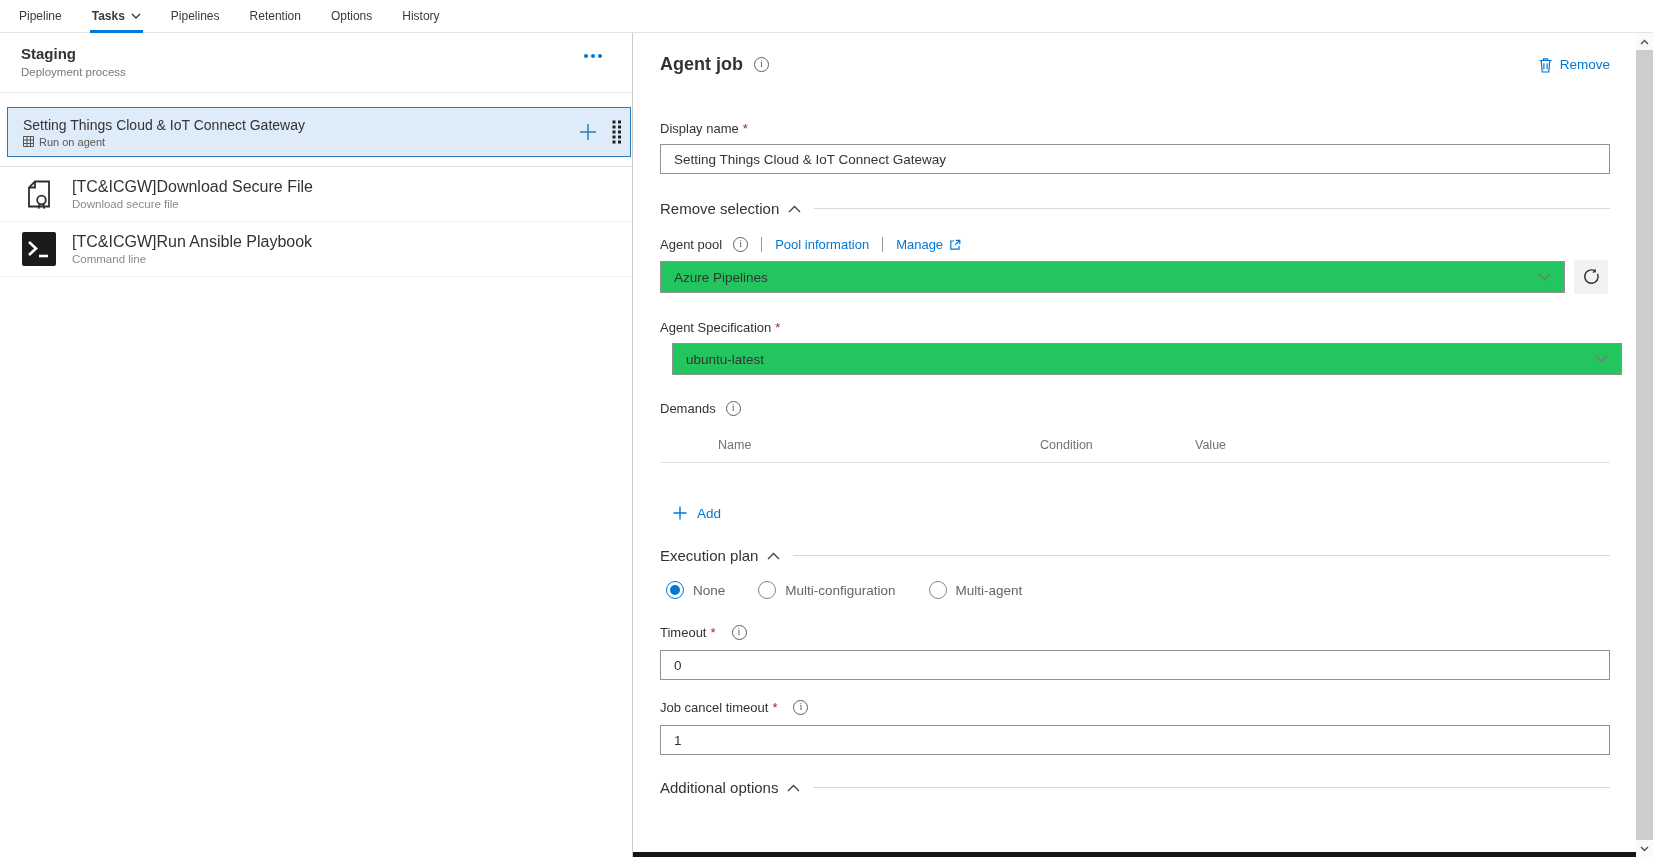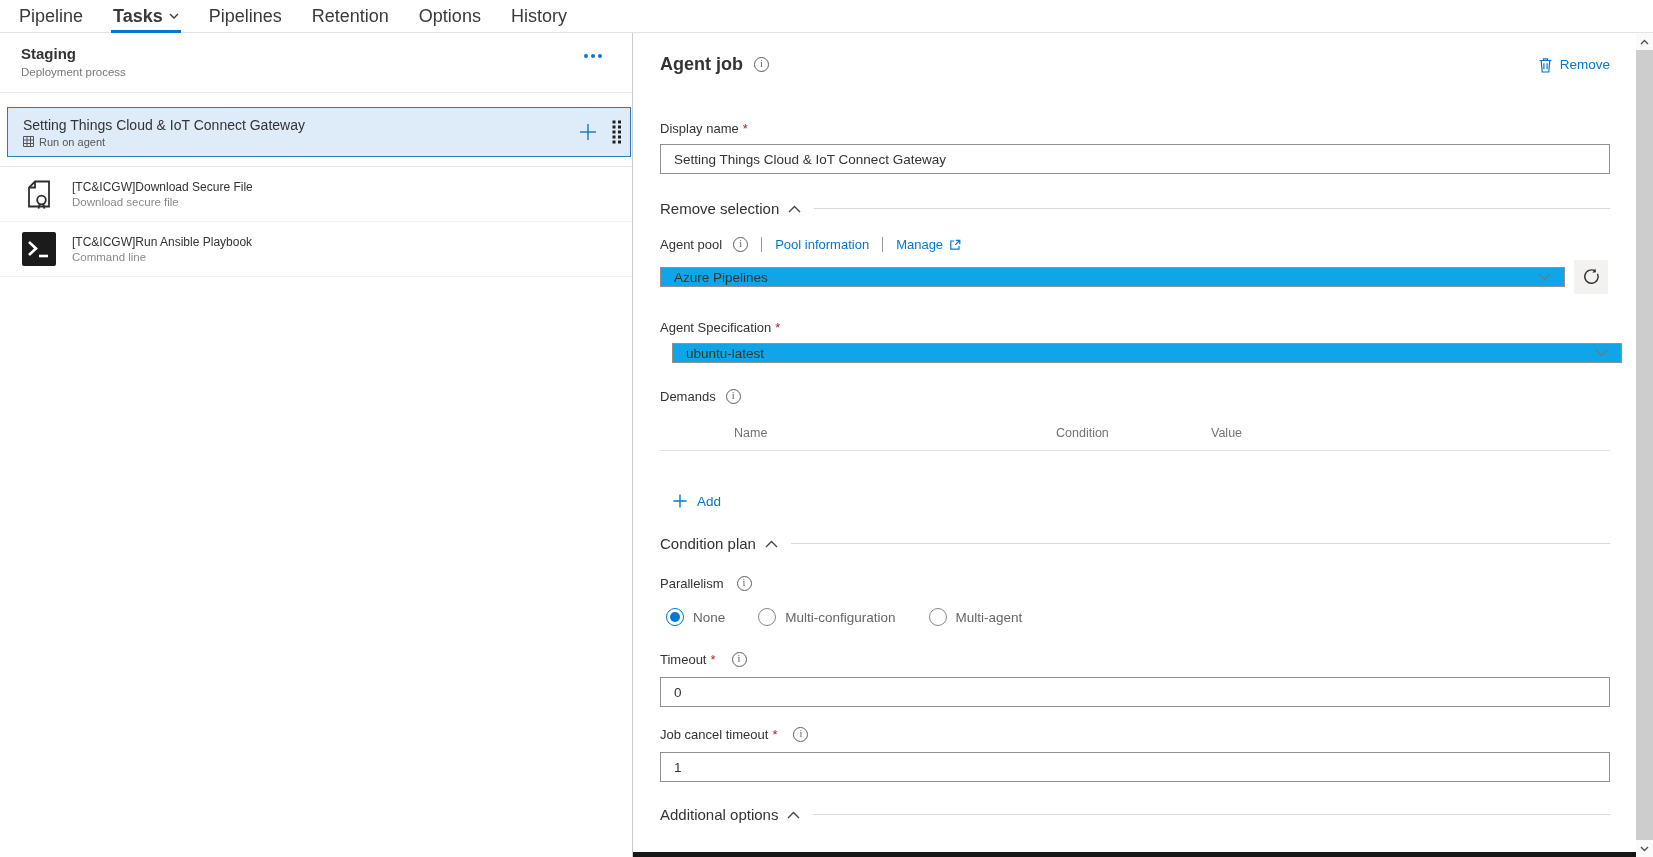--- a/index.html
+++ b/index.html
@@ -9,21 +9,21 @@
     font-family:"Liberation Sans", sans-serif; color:#333; position:relative;
   }
   .app { width:1653px; height:857px; position:relative; }
 
   
   .topnav {
     height:33px; display:flex; align-items:center; padding-left:17px; gap:26px;
     border-bottom:1px solid #e3e3e3; background:#fff; position:relative; z-index:2;
   }
   .nav-item {
-    font-size:18px; color:#3b3a39; height:100%; display:flex; align-items:center;
+    font-size:12px; color:#3b3a39; height:100%; display:flex; align-items:center;
     gap:6px; cursor:pointer; position:relative; padding:0 2px; white-space:nowrap;
   }
   .nav-item.active { font-weight:bold; }
   .nav-item.active::after {
     content:""; position:absolute; left:0; right:0; bottom:-1px; height:3px; background:#0078d4;
   }
 
   
   .main { display:flex; height:824px; }
   .left-panel { width:633px; flex:none; border-right:1px solid #ccc; background:#fff; }
@@ -48,21 +48,21 @@
   .job-title { font-size:14px; color:#333; }
   .job-sub { font-size:11px; color:#555; display:flex; align-items:center; gap:5px; margin-top:3px; }
   .job-actions { display:flex; align-items:center; gap:13px; }
 
   .task-list { margin-top:9px; border-top:1px solid #e4e4e4; }
   .task-item {
     display:flex; align-items:center; gap:16px; padding:10px 0 10px 22px;
     border-bottom:1px solid #f1f1f1; cursor:pointer;
   }
   .task-icon { width:34px; height:34px; flex:none; display:flex; }
-  .task-title { font-size:12px; color:#333; }
+  .task-title { font-size:16px; color:#333; }
   .task-sub { font-size:11.5px; color:#8a8a8a; margin-top:2px; }
 
   
   .panel-header { margin-top:21px; display:flex; justify-content:space-between; align-items:center; width:950px; }
   .panel-title-wrap { display:flex; align-items:center; gap:11px; }
   h1 { margin:0; font-size:18px; font-weight:600; color:#333; }
   .remove-link { display:flex; align-items:flex-start; gap:7px; color:#0078d4; font-size:13.5px; cursor:pointer; }
 
   .info-icon {
     width:15px; height:15px; border:1px solid #5f5f5f; border-radius:50%;
@@ -86,38 +86,38 @@
   .section-header svg { margin-left:9px; flex:none; }
   .section-rule { flex:1; height:1px; background:#d9d9d9; margin-left:13px; }
 
   .pool-row { margin-top:20px; display:flex; align-items:center; gap:11px; font-size:13px; color:#333; }
   .pipe { width:1px; height:15px; background:#999; margin:0 2px; }
   .link { color:#0078d4; font-size:13px; cursor:pointer; }
   .manage { display:flex; align-items:center; gap:6px; cursor:pointer; }
 
   .pool-line { margin-top:8px; display:flex; align-items:center; gap:9px; }
   .select {
-    height:20px; border:1px solid #919191; background:#0ea5e9; cursor:pointer;
+    height:32px; border:1px solid #919191; background:#22c55e; cursor:pointer;
     display:flex; align-items:center; justify-content:space-between;
     padding:0 13px; font-size:13.5px; color:#333;
   }
   .select.pool { width:905px; }
   .select.full { width:950px; margin-top:8px;margin-left:12px; }
   .refresh-btn {
     width:34px; height:34px; background:#f3f2f1; border:none; cursor:pointer;
     display:flex; align-items:center; justify-content:center; flex:none;
   }
   .mt-spec { margin-top:26px; }
 
   .demands-row { margin-top:26px; display:flex; align-items:center; gap:10px; font-size:13px; }
   .thead {
     width:950px; margin-top:22px; display:flex; font-size:12.5px; color:#737373;
     padding-bottom:10px; border-bottom:1px solid #e1e1e1;
   }
-  .th-name { margin-left:74px; width:322px; }
+  .th-name { margin-left:58px; width:322px; }
   .th-cond { width:155px; }
   .th-val  { flex:1; }
 
   .add-link {
     margin-top:42px; margin-left:12px; display:flex; align-items:center; gap:9px;
     color:#0078d4; font-size:13.5px; cursor:pointer; width:max-content;
   }
 
   .parallel-row { margin-top:24px; display:flex; align-items:center; gap:13px; font-size:13px; }
   .radio-row { margin-top:17px; margin-left:6px; display:flex; align-items:center; gap:33px; }
@@ -326,31 +326,27 @@
           <span class="th-val">Value</span>
         </div>
         <div class="add-link">
           <svg width="16" height="16" viewBox="0 0 16 16">
               <path d="M8 1.5v13M1.5 8h13" stroke="#0078d4" stroke-width="1.4"></path>
             </svg>
           <span>Add</span>
         </div>
 
         <div class="section-header">
-          <span class="section-title">Condition plan</span>
+          <span class="section-title">Execution plan</span>
           <svg width="13" height="8" viewBox="0 0 13 8">
               <path d="M1 7l5.5-5.5L12 7" fill="none" stroke="#444" stroke-width="1.4"></path>
             </svg>
           <span class="section-rule"></span>
         </div>
 
-        <div class="parallel-row">
-          <span>Parallelism</span>
-          <span class="info-icon"></span>
-        </div>
         <div class="radio-row">
           <label class="radio selected">
             <span class="rb"></span>
             <span>None</span>
           </label>
           <label class="radio">
             <span class="rb"></span>
             <span>Multi-configuration</span>
           </label>
           <label class="radio">

